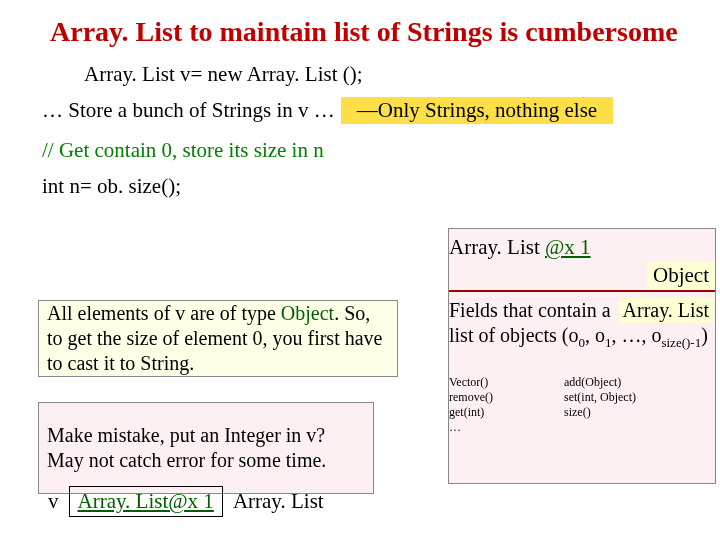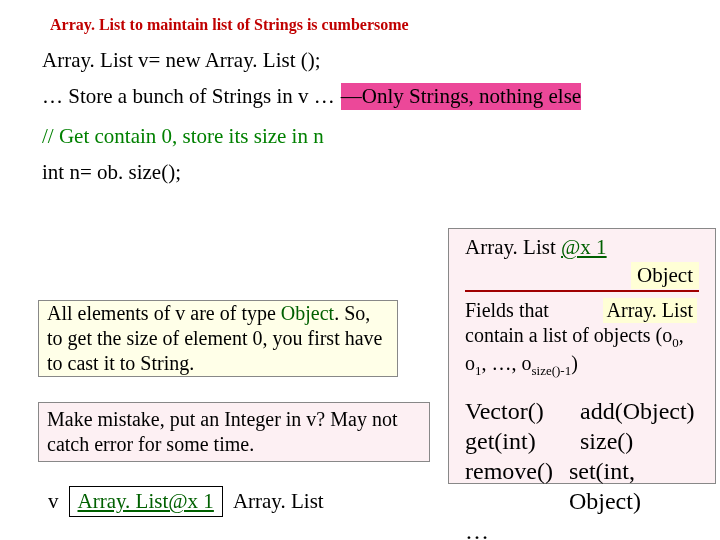--- a/index.html
+++ b/index.html
@@ -7,38 +7,39 @@
     width: 720px;
     height: 540px;
     font-family: "Times New Roman", serif;
     background: #fff;
     position: relative;
     overflow: hidden;
   }
   .title {
     color: #c00000;
     font-weight: bold;
-    font-size: 16px;
+    font-size: 28px;
     padding: 16px 40px 10px 50px;
   }
   .line1 {
     font-size: 21px;
     padding: 4px 0 0 42px;
+    margin-left: 42px;
   }
   .line2row {
     display: flex;
     align-items: center;
     padding: 10px 0 0 42px;
     text-align: center;
   }
   .line2a { font-size: 21px; }
   .line2b {
     font-size: 21px;
-    background: #ec4899;
-    padding: 1px 0;
+    background: #fde047;
+    padding: 1px 16px;
     margin-left: 6px;
   }
   .comment {
     font-size: 21px;
     color: #008000;
     padding: 14px 0 0 42px;
   }
   .coderow {
     display: flex;
     align-items: flex-start;
@@ -46,21 +47,21 @@
   }
   .codeblock { font-size: 21px; line-height: 1.25; }
   .objbox {
     position: absolute;
     right: 4px;
     top: 228px;
     width: 268px;
     height: 256px;
     border: 1px solid #888;
     background: #fdf0f3;
-    padding: 6px 16px;
+    padding: 6px 0;
   }
   .objhdr {
     font-size: 21px;
   }
   .objhdr .at { color: #006000; text-decoration: underline; }
   .objtag {
     background: #ffffd6;
     font-size: 21px;
     padding: 1px 6px;
     float: right;
@@ -73,47 +74,47 @@
   .fields { font-size: 20px; line-height: 1.25; position: relative; }
   .altag {
     background: #ffffd6;
     font-size: 20px;
     padding: 0 4px;
     float: right;
     margin-right: 2px;
   }
   .sub { font-size: 13px; vertical-align: sub; }
   .methods {
-    font-size: 24px;
-    margin-top: 16px;
+    font-size: 12px;
+    margin-top: 24px;
     line-height: 1.25;
   }
   .mrow { display: flex; }
   .mcol1 { width: 115px; }
   .explain1 {
     position: absolute;
     left: 38px;
     top: 300px;
     width: 360px;
     background: #ffffe8;
     border: 1px solid #888;
     font-size: 20px;
     padding: 0 8px;
     line-height: 1.25;
   }
   .explain1 .obj { color: #006000; }
   .explain2 {
     position: absolute;
     left: 38px;
     top: 402px;
-    width: 392px;
+    width: 336px;
     background: #fdf0f3;
     border: 1px solid #888;
     font-size: 20px;
-    padding: 4px 8px;
+    padding: 20px 8px;
     line-height: 1.25;
   }
   .varrow {
     position: absolute;
     left: 48px;
     top: 486px;
     display: flex;
     align-items: center;
     font-size: 21px;
   }
@@ -154,26 +155,26 @@
   <div class="fields">
     <span class="altag">Array. List</span>
     <span>Fields that contain a list of objects (o</span><span class="sub">0</span><span>, o</span><span class="sub">1</span><span>, …, o</span><span class="sub">size()-1</span><span>)</span>
   </div>
   <div class="methods">
     <div class="mrow">
         <span class="mcol1">Vector()</span>
         <span>add(Object)</span>
       </div>
     <div class="mrow">
+        <span class="mcol1">remove()</span>
+        <span>set(int, Object)</span>
+      </div>
+    <div class="mrow">
         <span class="mcol1">get(int)</span>
         <span>size()</span>
-      </div>
-    <div class="mrow">
-        <span class="mcol1">remove()</span>
-        <span>set(int, Object)</span>
       </div>
     <div class="mrow">
         <span>…</span>
       </div>
   </div>
 </div>
 
 <div class="explain1">
   <span>All elements of v are of type </span><span class="obj">Object</span><span>. So, to get the size of element 0, you first have to cast it to String.</span>
 </div>

